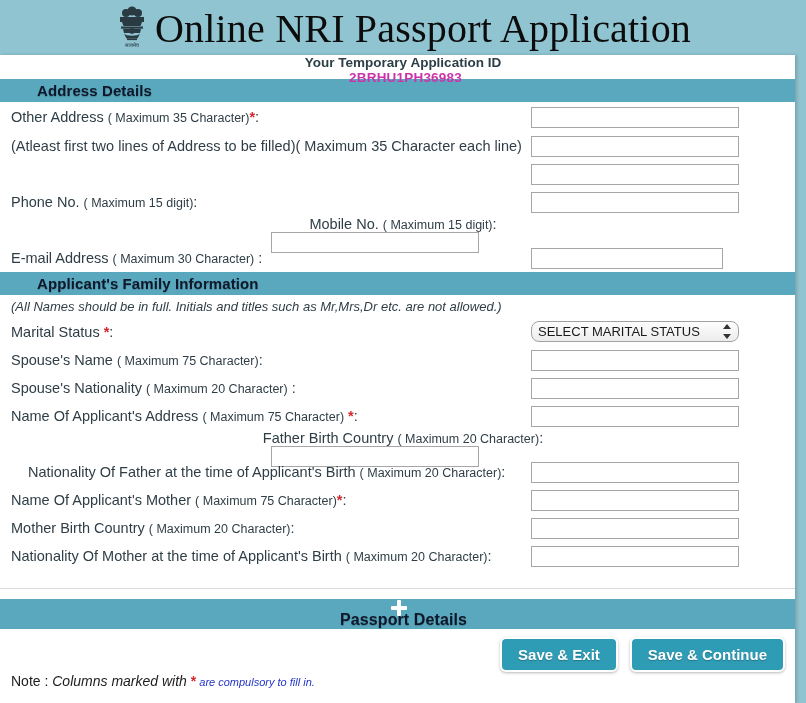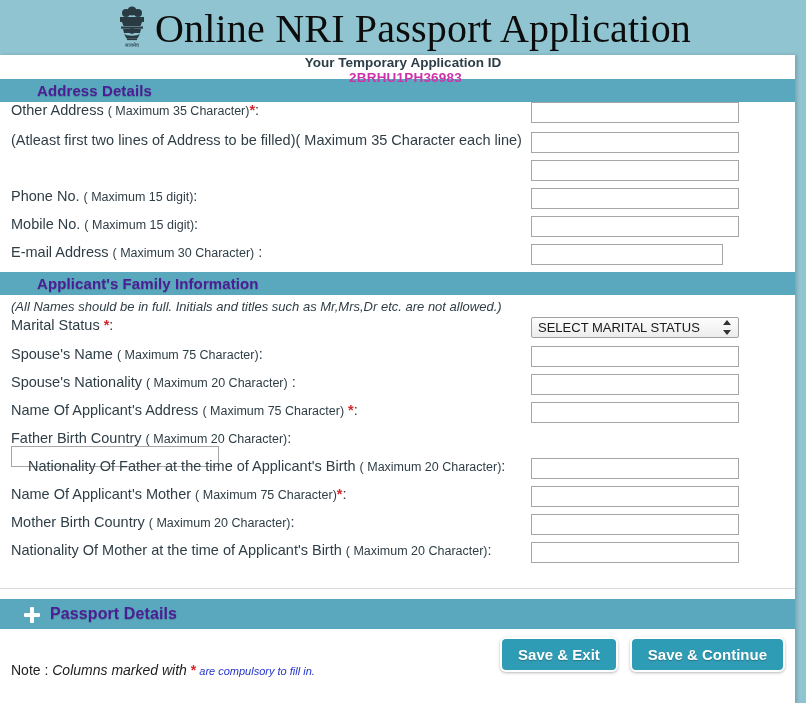--- a/index.html
+++ b/index.html
@@ -83,31 +83,32 @@
     margin-left: 5px;
     letter-spacing: 0.2px;
   }
 
   
   .section-bar {
     height: 23px;
     background: #59a8bd;
     display: flex;
     align-items: center;
-    color: #4c1d95;
+    color: #0f172a;
     font-size: 15px;
     font-weight: bold;
     padding-left: 37px;
     letter-spacing: 0.1px;
     text-shadow: 0 1px 1px rgba(0,0,0,0.18);
   }
   .section-bar.collapsible {
-    padding-left: 24px;
+    padding-left: 12px;
     height: 30px;
     font-size: 16px;
+    flex-direction: column;
   }
   .plus-icon {
     display: inline-block;
     width: 16px;
     height: 16px;
     position: relative;
     margin-right: 10px;
     top: 1px;
   }
   .plus-icon::before,
@@ -118,20 +119,21 @@
     border-radius: 1px;
   }
   .plus-icon::before { left: 6px; top: 0;  width: 4px;  height: 16px; }
   .plus-icon::after  { left: 0;  top: 6px; width: 16px; height: 4px;  }
 
   
   .form-area { background: #ffffff; }
 
   .row {
     display: flex;
+    align-items: center;
     min-height: 28px;
     padding-left: 11px;
   }
   .row .label {
     font-size: 14.5px;
     color: #2f3e46;
     white-space: nowrap;
     flex: 0 0 auto;
   }
   .label .small {
@@ -175,21 +177,21 @@
     flex: 0 0 auto;
     margin-right: 56px;
   }
   .marital-select {
     width: 208px;
     height: 21px;
     box-sizing: border-box;
     -webkit-appearance: none;
     appearance: none;
     border: 1px solid #a1a1a1;
-    border-radius: 2px;
+    border-radius: 8px;
     background: linear-gradient(#fdfdfd, #ececec);
     font-family: "Liberation Sans", sans-serif;
     font-size: 13px;
     color: #1a1a1a;
     padding: 0 10px 0 6px;
     outline: none;
   }
   .sel-arrows {
     position: absolute;
     right: 8px;
@@ -219,21 +221,21 @@
 
   
   .footer {
     position: relative;
     background: #ffffff;
     height: 72px;
   }
   .footer-note {
     position: absolute;
     left: 11px;
-    top: 33px;
+    top: 44px;
     font-size: 14px;
     color: #1d1d1d;
     white-space: nowrap;
   }
   .footer-note .italic { font-style: italic; }
   .footer-note .blue {
     color: #2435c8;
     font-style: italic;
     font-size: 11px;
   }
@@ -323,21 +325,21 @@
     </div>
 
     <div class="row" style="height:27px;">
       <span class="label">
         <span>Phone No. </span><span class="small">( Maximum 15 digit)</span><span>:</span>
       </span>
       <span class="spacer"></span>
       <input class="field" type="text" value="" style="">
     </div>
 
-    <div class="row" style="height:27px;">
+    <div class="row" style="height:27px;flex-direction:column;">
       <span class="label">
         <span>Mobile No. </span><span class="small">( Maximum 15 digit)</span><span>:</span>
       </span>
       <span class="spacer"></span>
       <input class="field" type="text" value="" style="">
     </div>
 
     <div class="row" style="height:27px;">
       <span class="label">
         <span>E-mail Address </span><span class="small">( Maximum 30 Character)</span><span> :</span>

